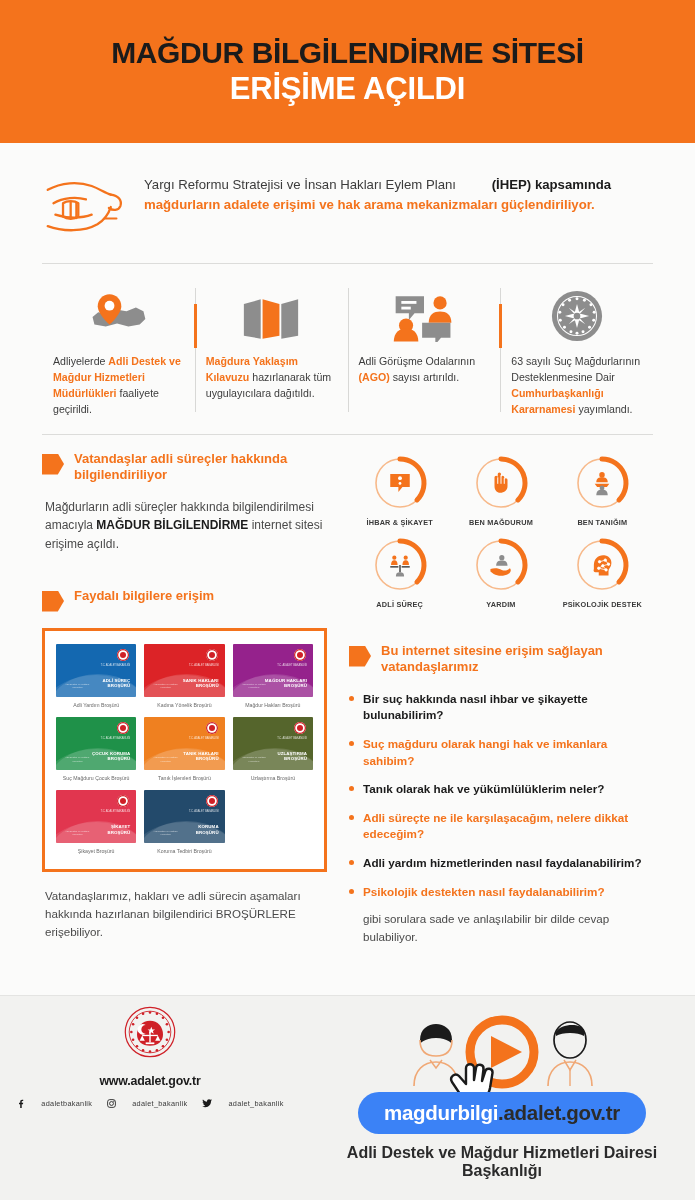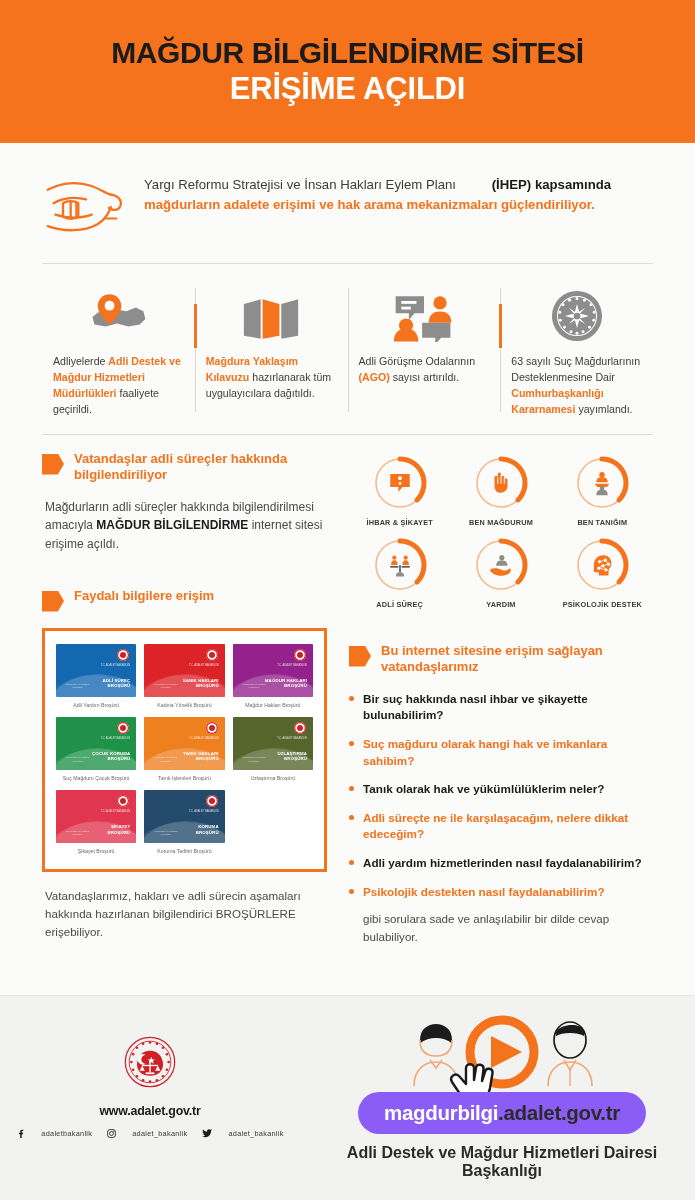--- a/index.html
+++ b/index.html
@@ -123,29 +123,29 @@
   .q-item { display: flex; gap: 9px; margin-bottom: 12px; align-items: flex-start; }
   .q-dot { flex: 0 0 5px; height: 5px; border-radius: 50%; background: #f4731c; margin-top: 5px; }
   .q-text { font-size: 11.7px; font-weight: bold; line-height: 1.42; }
   .q-text.dark { color: #1b1b1b; }
   .q-text.orange { color: #f4731c; }
   .q-tail { font-size: 11.6px; line-height: 1.5; color: #4a4a4a; padding-left: 14px; margin-top: -2px; }
 
   
   .footer { position: absolute; left: 0; bottom: 0; width: 695px; height: 205px;
             background: #f2f2f0; border-top: 1px solid #e4e4e2; }
-  .foot-left { position: absolute; left: 0; top: 40px; width: 300px; text-align: center; }
+  .foot-left { position: absolute; left: 0; top: 10px; width: 300px; text-align: center; }
   .foot-url { font-size: 12.4px; font-weight: 900; color: #1b1b1b; margin-top: 12px; letter-spacing: -0.2px; }
   .socials { display: flex; justify-content: center; gap: 15px; margin-top: 11px; }
   .soc { display: flex; align-items: center; gap: 16px; }
   .soc-h { font-size: 7.3px; color: #3a3a3a; letter-spacing: 0.3px; }
 
   .foot-right { position: absolute; right: 18px; top: 14px; width: 350px; text-align: center; }
   .url-pill {
-    display: inline-block; background: #8b5cf6; border-radius: 26px;
+    display: inline-block; background: #3b82f6; border-radius: 26px;
     padding: 9px 26px; font-size: 20.5px; font-weight: bold; letter-spacing: -0.3px;
   }
   .url-pill .w { color: #ffffff; }
   .url-pill .d { color: #2b2b2b; }
   .foot-dept { font-size: 16px; font-weight: bold; color: #2b2b2b; margin-top: 10px; }
   .hero-illu { height: 82px; position: relative; }
 </style>
 </head>
 <body>
 

